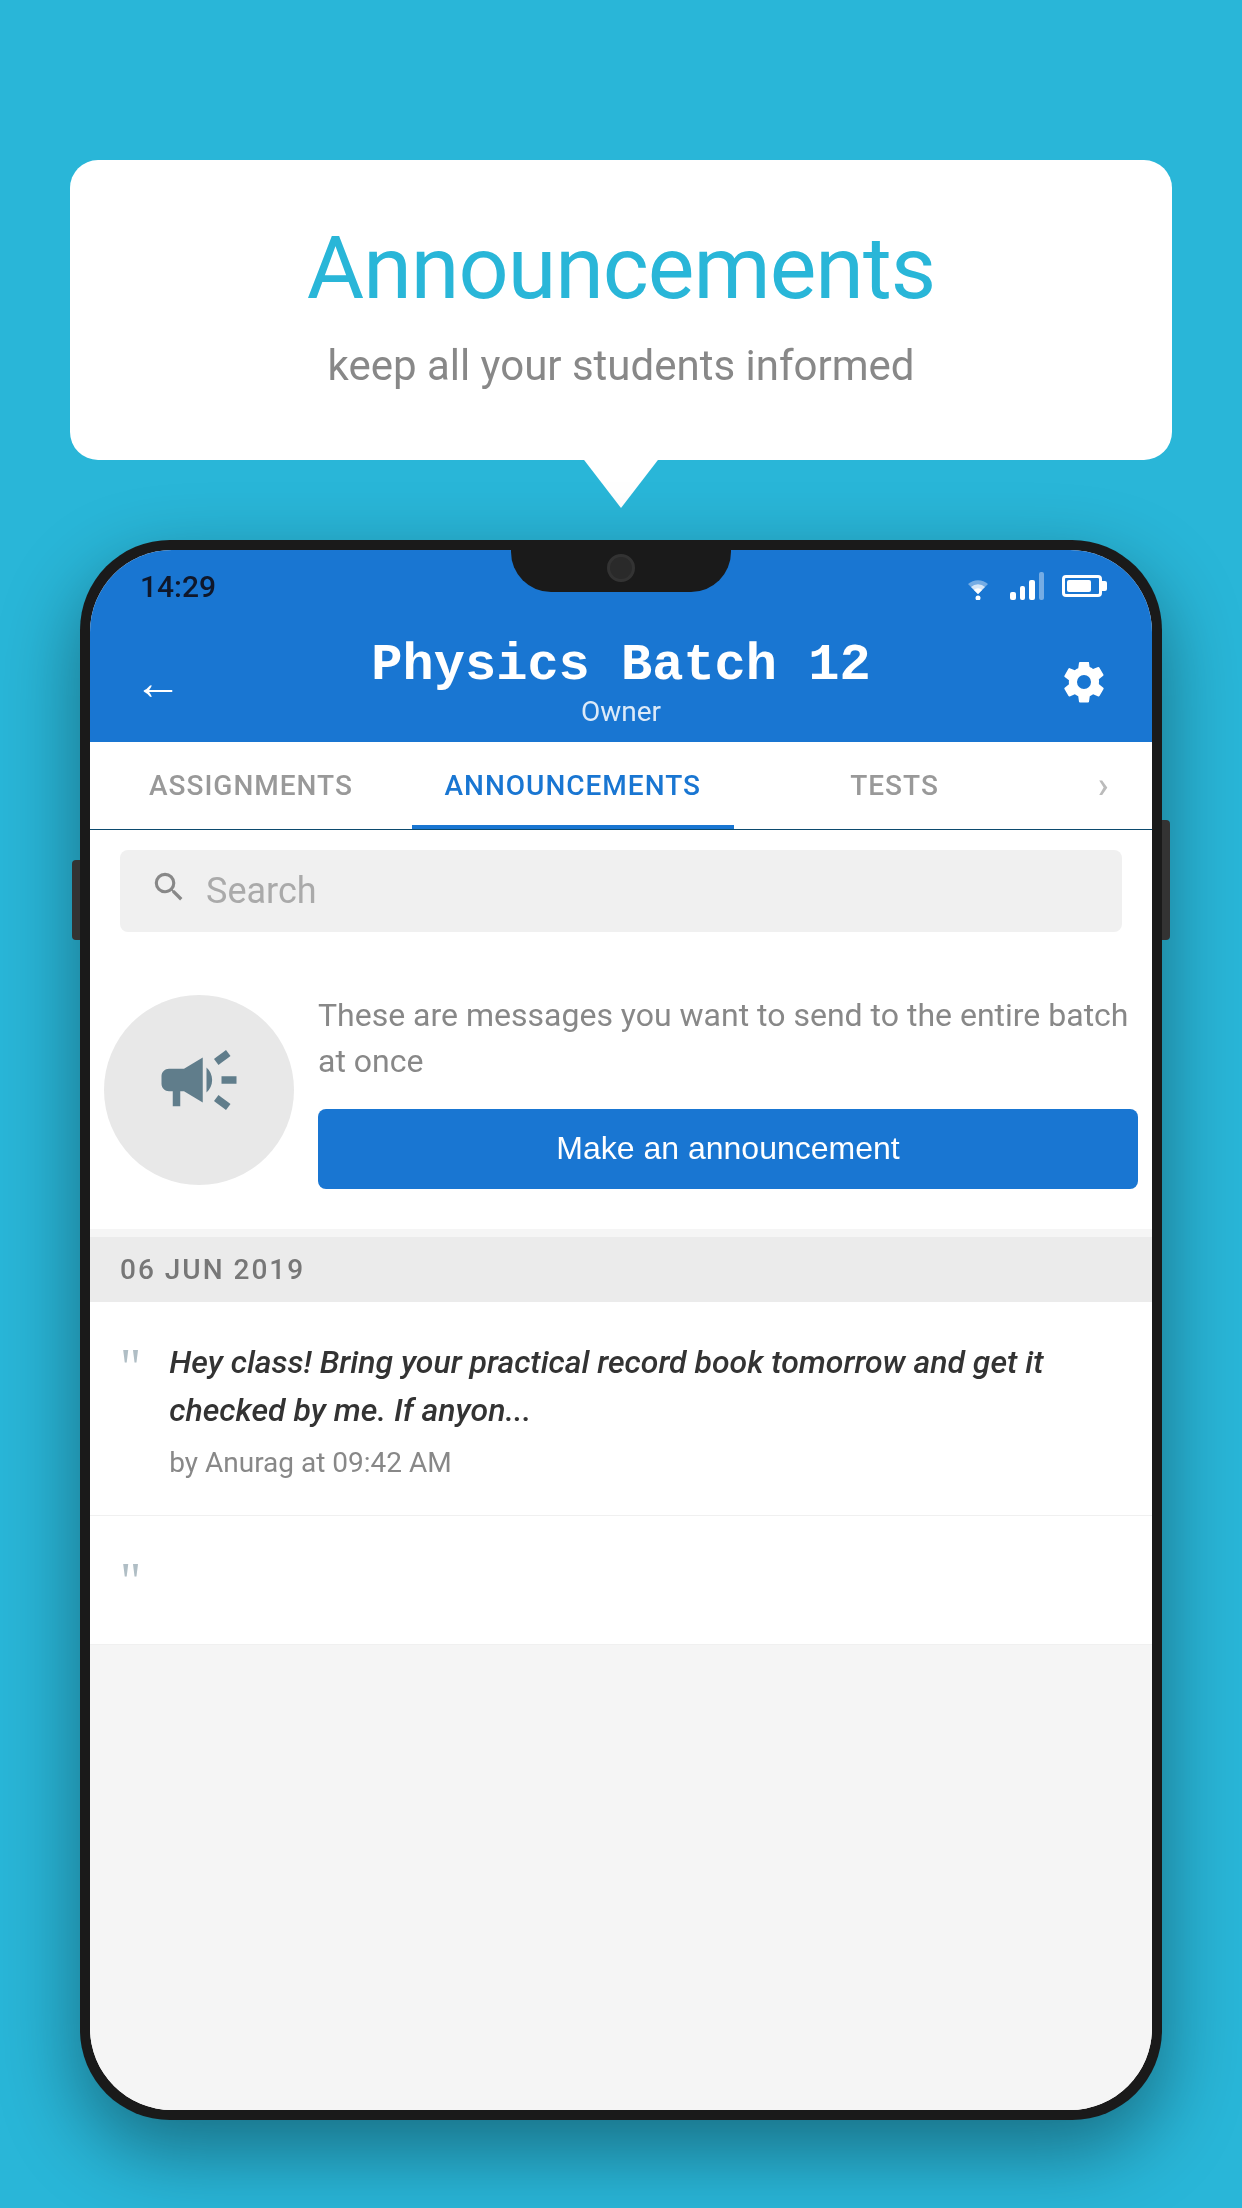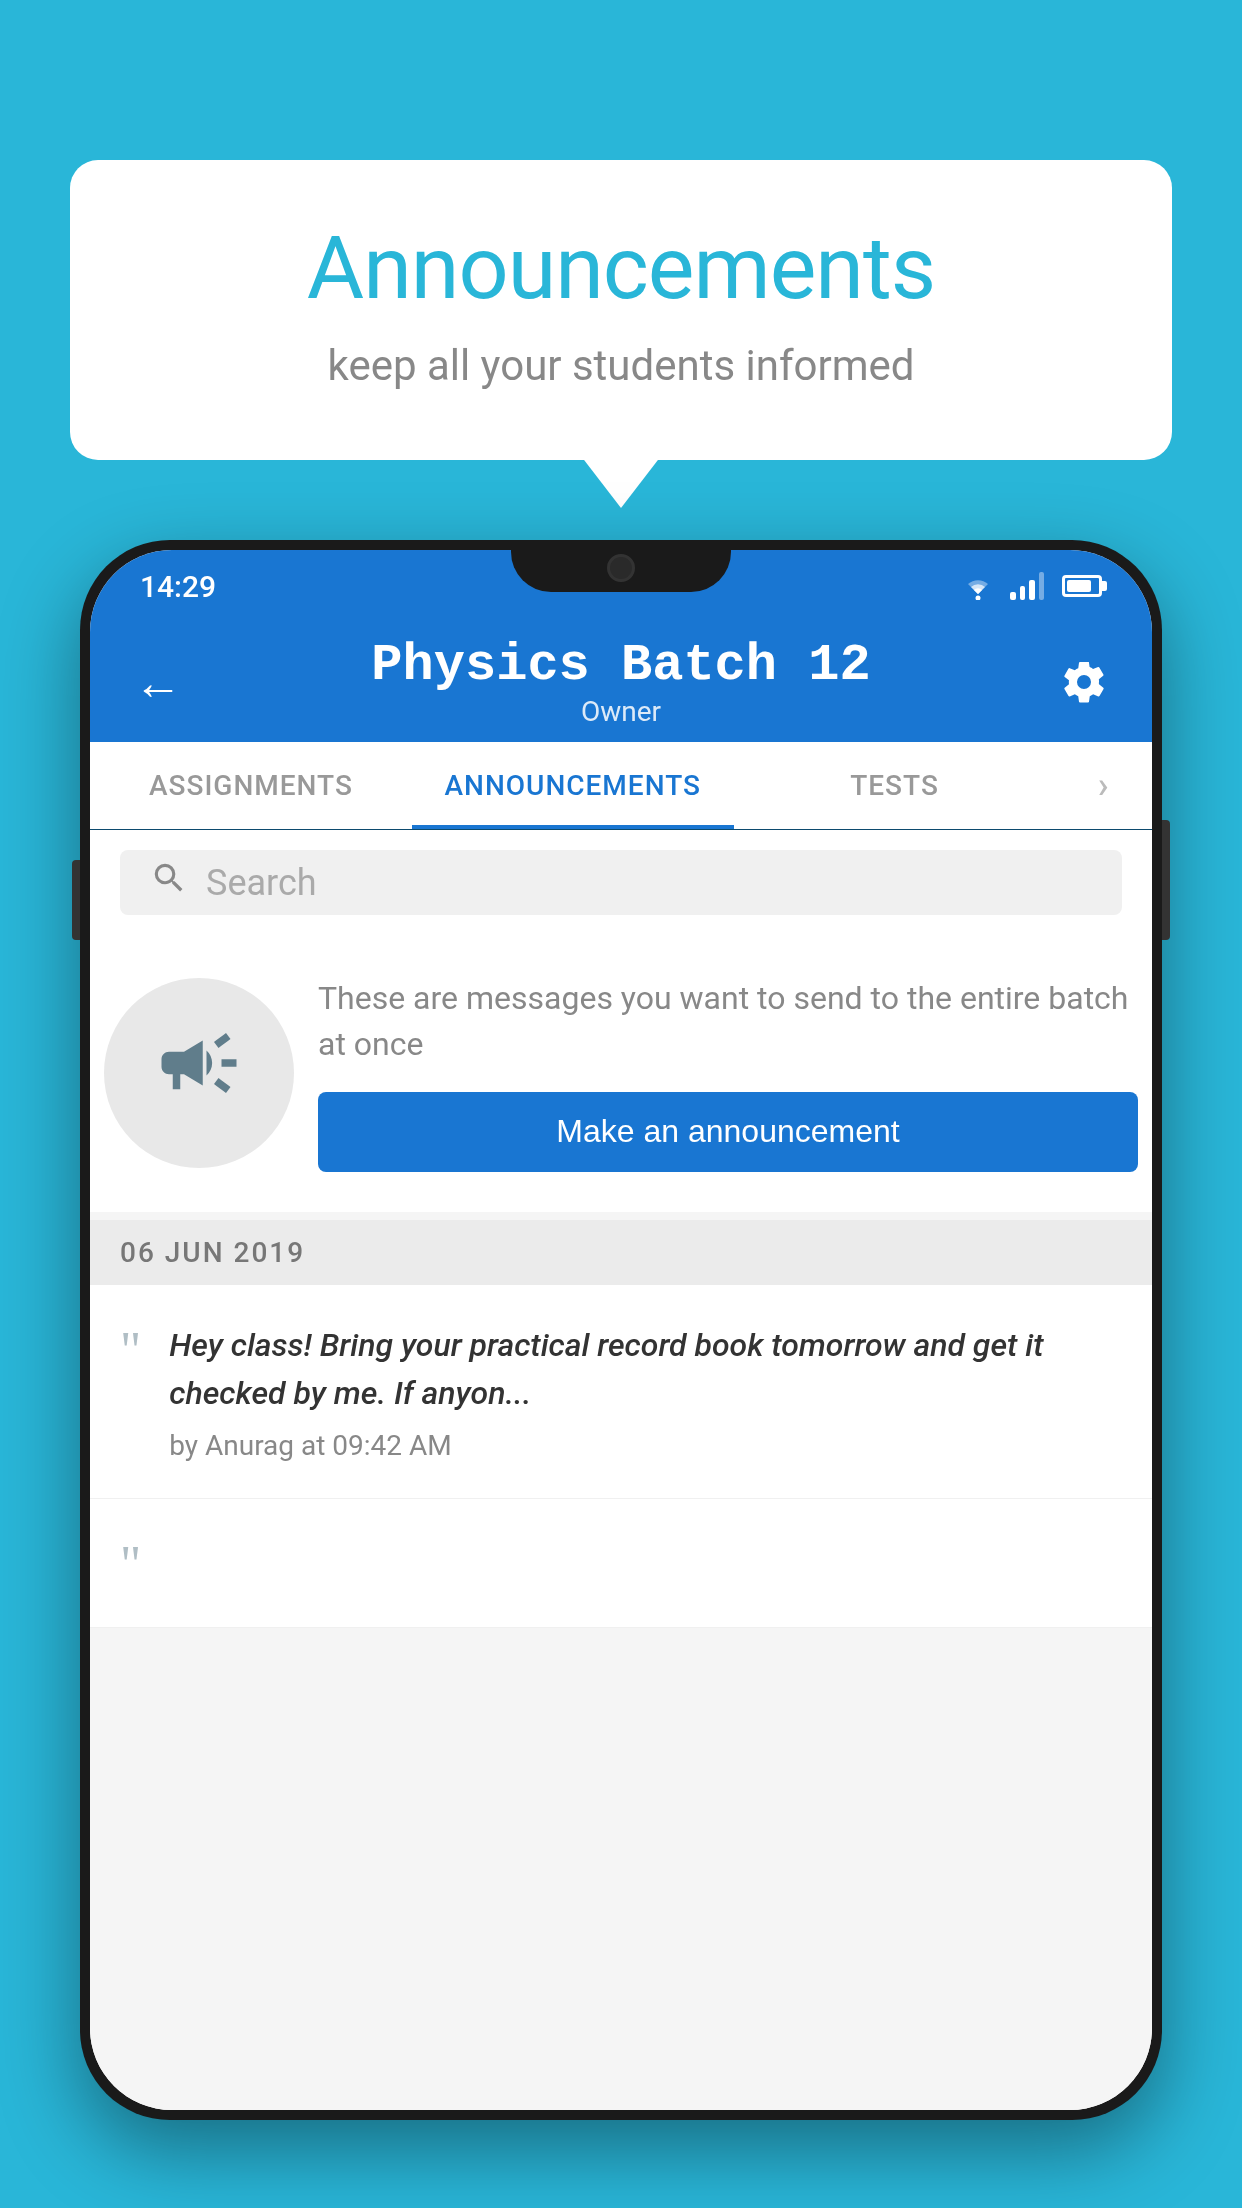--- a/index.html
+++ b/index.html
@@ -120,21 +120,21 @@
       background: #1976D2;
       height: 72px;
       display: flex;
       align-items: center;
       justify-content: space-between;
       padding: 0 50px;
       flex-shrink: 0;
     }
 
     .status-time {
-      color: #ffffff;
+      color: #0f172a;
       font-size: 30px;
       font-weight: 500;
     }
 
     .status-icons {
       display: flex;
       align-items: center;
       gap: 14px;
     }
 
@@ -284,21 +284,21 @@
     
     .search-container {
       background: white;
       padding: 20px 30px;
       flex-shrink: 0;
     }
 
     .search-bar {
       background: #f0f0f0;
       border-radius: 8px;
-      height: 65px;
+      height: 82px;
       display: flex;
       align-items: center;
       padding: 0 30px;
       gap: 18px;
     }
 
     .search-icon {
       color: #888;
       font-size: 38px;
     }

